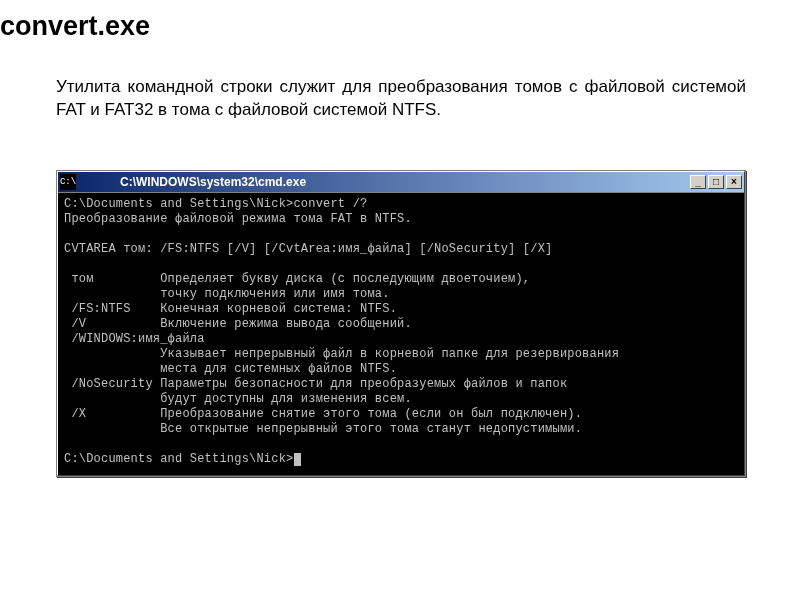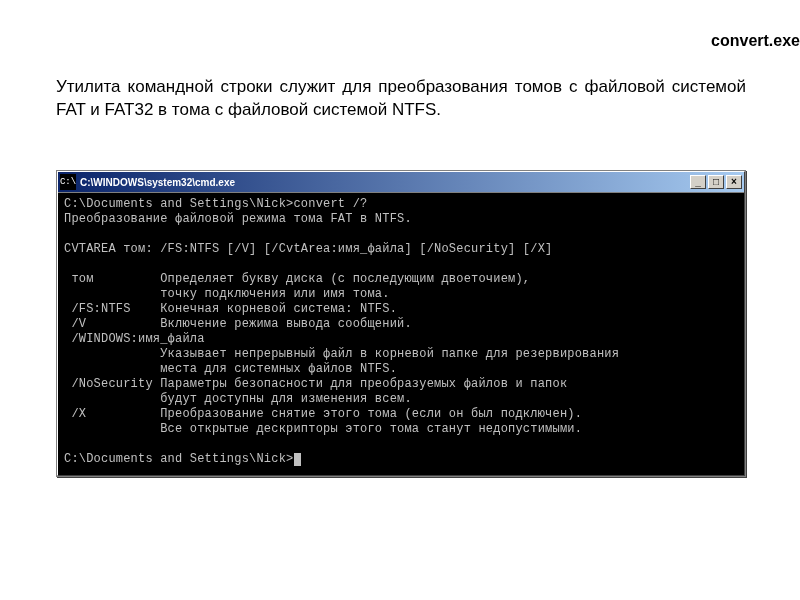--- a/index.html
+++ b/index.html
@@ -13,26 +13,26 @@
     overflow: hidden;
   }
   .slide {
     position: relative;
     width: 800px;
     height: 600px;
     box-sizing: border-box;
   }
   .title {
     position: absolute;
-    top: 32px;
+    top: 11px;
     left: 0;
     width: 100%;
-    text-align: right;
+    text-align: left;
     font-weight: bold;
-    font-size: 16px;
+    font-size: 27px;
   }
   .description {
     position: absolute;
     top: 76px;
     left: 56px;
     width: 690px;
     font-size: 17px;
     line-height: 1.35;
     text-align: justify;
   }
@@ -64,25 +64,26 @@
     margin-right: 4px;
     display: flex;
     align-items: center;
     justify-content: center;
     color: #fff;
     font-size: 9px;
     font-family: "Courier New", monospace;
   }
   .titlebar .caption {
     color: #ffffff;
-    font-size: 10px;
+    font-size: 12px;
     font-weight: bold;
     flex: 1;
     white-space: nowrap;
     overflow: hidden;
+    margin-left: 40px;
   }
   .titlebar .buttons {
     display: flex;
     gap: 2px;
   }
   .win-btn {
     width: 16px;
     height: 14px;
     background: #d4d0c8;
     border: 1px solid #ffffff;
@@ -147,19 +148,19 @@
 <span> том         Определяет букву диска (с последующим двоеточием),</span>
 <span>             точку подключения или имя тома.</span>
 <span> /FS:NTFS    Конечная корневой система: NTFS.</span>
 <span> /V          Включение режима вывода сообщений.</span>
 <span> /WINDOWS:имя_файла</span>
 <span>             Указывает непрерывный файл в корневой папке для резервирования</span>
 <span>             места для системных файлов NTFS.</span>
 <span> /NoSecurity Параметры безопасности для преобразуемых файлов и папок</span>
 <span>             будут доступны для изменения всем.</span>
 <span> /X          Преобразование снятие этого тома (если он был подключен).</span>
-<span>             Все открытые дескрипторы этого тома станут недопустимыми.</span>
+<span>             Все открытые непрерывный этого тома станут недопустимыми.</span>
 <span></span>
 <span>C:\Documents and Settings\Nick&gt;</span><span class="cursor"></span></div>
     </div>
   </div>
 
 </div>
 
 </body></html>

